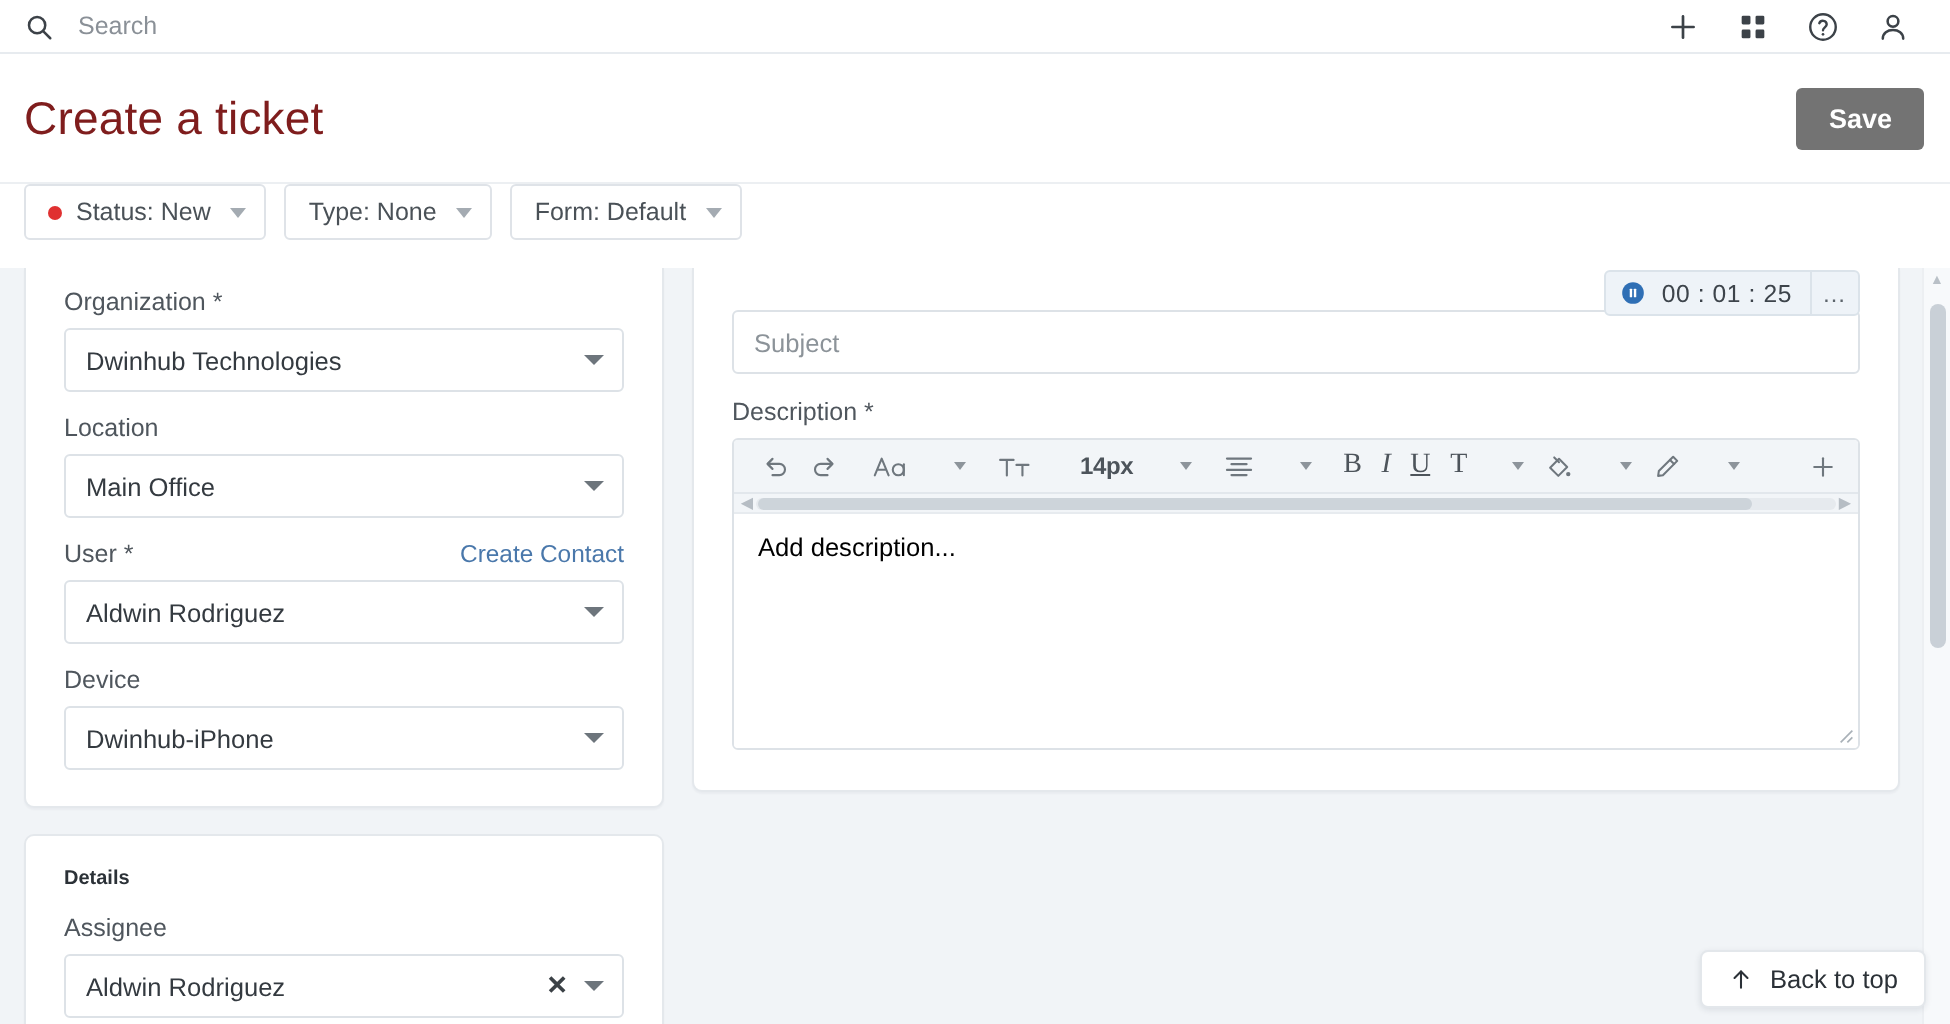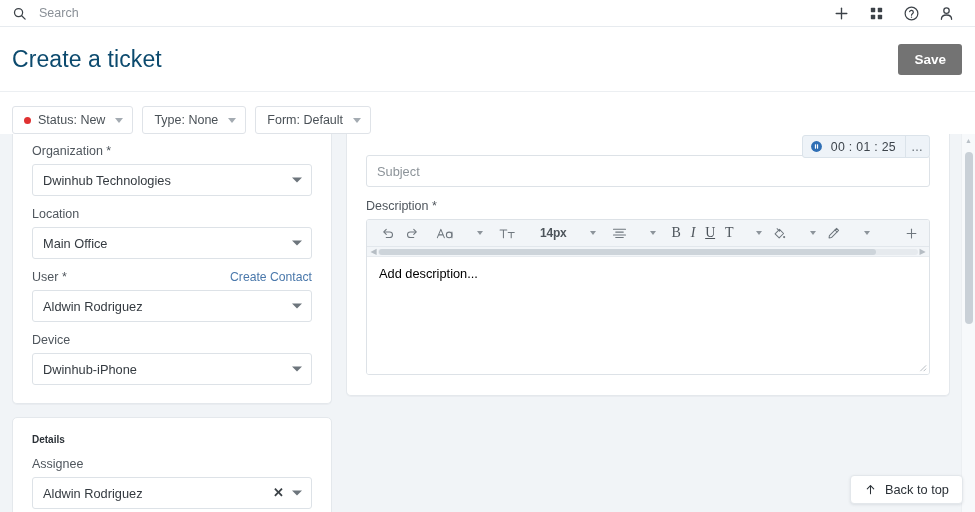--- a/index.html
+++ b/index.html
@@ -68,42 +68,42 @@
     align-items: center;
     justify-content: space-between;
     padding: 0 13px 0 12px;
     border-bottom: 1px solid #eceff2;
     position: relative;
     z-index: 4;
   }
   .page-title {
     font-size: 23px;
     font-weight: 400;
-    color: #0c4a6e;
+    color: #7f1d1d;
     letter-spacing: 0.1px;
   }
   .save-button {
     background: #737373;
     color: #ffffff;
     border: none;
     border-radius: 3px;
     font-family: "Liberation Sans", sans-serif;
     font-size: 13.5px;
     font-weight: 700;
     padding: 8px 16px;
     cursor: pointer;
     min-width: 47px;
   }
 
   
   .chiprow {
     height: 42px;
     background: #ffffff;
     display: flex;
-    align-items: flex-end;
+    align-items: flex-start;
     gap: 9px;
     padding: 0 12px;
     position: relative;
     z-index: 3;
   }
   .chip {
     display: inline-flex;
     align-items: center;
     gap: 7px;
     height: 28px;

